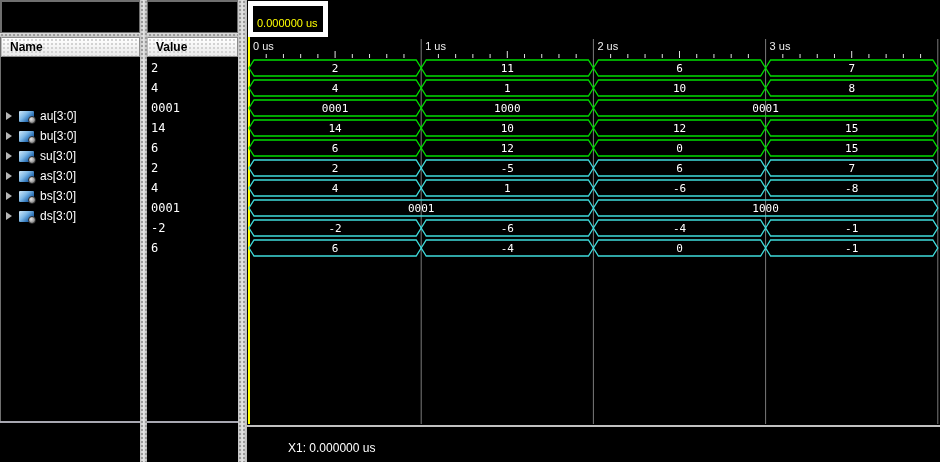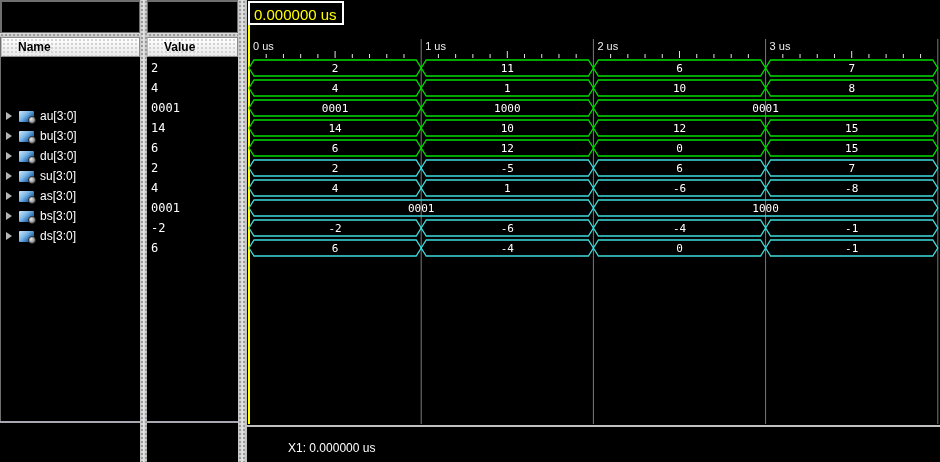--- a/index.html
+++ b/index.html
@@ -21,21 +21,21 @@
     background-image:radial-gradient(#9a9a9a 28%,transparent 30%),linear-gradient(90deg,#c6c6c6,#e2e2e2,#bdbdbd);
     background-size:4px 4px,100% 100%;
   }
   .vsplit.one{left:140px;width:7px;}
   .vsplit.two{left:238px;width:9px;}
   .col-header{
     position:absolute;top:37px;height:20px;box-sizing:border-box;
     background-image:radial-gradient(#d2d2d2 26%,transparent 28%),linear-gradient(#ffffff,#e9e9e9);
     background-size:4px 4px,100% 100%;
     border:1px solid #8a8a8a;border-left-color:#bdbdbd;
-    color:#000;font-size:12px;font-weight:bold;line-height:18px;padding-left:16px;
+    color:#000;font-size:12px;font-weight:bold;line-height:18px;padding-left:8px;
   }
   .col-header.name{left:1px;width:139px;}
   .col-header.value{left:147px;width:91px;}
   .rows{position:absolute;top:58px;}
   .rows.name{left:1px;width:139px;margin-top:48px;}
   .rows.value{left:147px;width:91px;}
   .sig-row{height:20px;display:flex;align-items:center;}
   .tri{
     width:0;height:0;margin-left:5px;
     border-left:6px solid #b5b5b5;border-top:4px solid transparent;border-bottom:4px solid transparent;
@@ -52,22 +52,22 @@
   }
   .sig-name{color:#fff;font-size:12px;margin-left:6px;white-space:nowrap;}
   .val-row{height:20px;line-height:20px;color:#fff;font-size:12px;font-family:"DejaVu Sans Mono",monospace;padding-left:4px;white-space:nowrap;}
   .edge-left{position:absolute;left:0;top:0;width:1px;height:422px;background:#6f6f6f;}
   .edge-top{position:absolute;left:0;top:0;width:247px;height:1px;background:#6f6f6f;}
   .left-bottom-line{position:absolute;left:0;top:421px;width:247px;height:2px;background:#a8a8b2;}
   
   .wave-panel{position:absolute;left:247px;top:0;width:693px;height:462px;background:#000;}
   .cursor-box{
     position:absolute;left:1px;top:1px;height:13px;
-    border:2px solid #ffffff;color:#ffff00;background:#000;
-    font-size:15px;line-height:13px;padding:5px 5px 2px 4px;white-space:nowrap;z-index:3;
+    border:5px solid #ffffff;color:#ffff00;background:#000;
+    font-size:11px;line-height:13px;padding:11px 5px 2px 4px;white-space:nowrap;z-index:3;
   }
   .wave-svg{position:absolute;left:0;top:0;}
   .wave-bottom-line{position:absolute;left:0;top:425px;width:693px;height:2px;background:#c0c0c0;}
   .status-text{position:absolute;left:5px;top:441px;color:#fff;font-size:12px;white-space:nowrap;margin-left:36px;}
 </style>
 </head>
 <body>
 
 <div class="screen">
 
@@ -84,25 +84,20 @@
   <div class="rows name">
       <div class="sig-row">
         <span class="tri"></span>
         <span class="busicon"></span>
         <span class="sig-name">au[3:0]</span>
       </div>
       <div class="sig-row">
         <span class="tri"></span>
         <span class="busicon"></span>
         <span class="sig-name">bu[3:0]</span>
-      </div>
-      <div class="sig-row">
-        <span class="tri"></span>
-        <span class="busicon"></span>
-        <span class="sig-name">du[3:0]</span>
       </div>
       <div class="sig-row">
         <span class="tri"></span>
         <span class="busicon"></span>
         <span class="sig-name">su[3:0]</span>
       </div>
       <div class="sig-row">
         <span class="tri"></span>
         <span class="busicon"></span>
         <span class="sig-name">as[3:0]</span>

